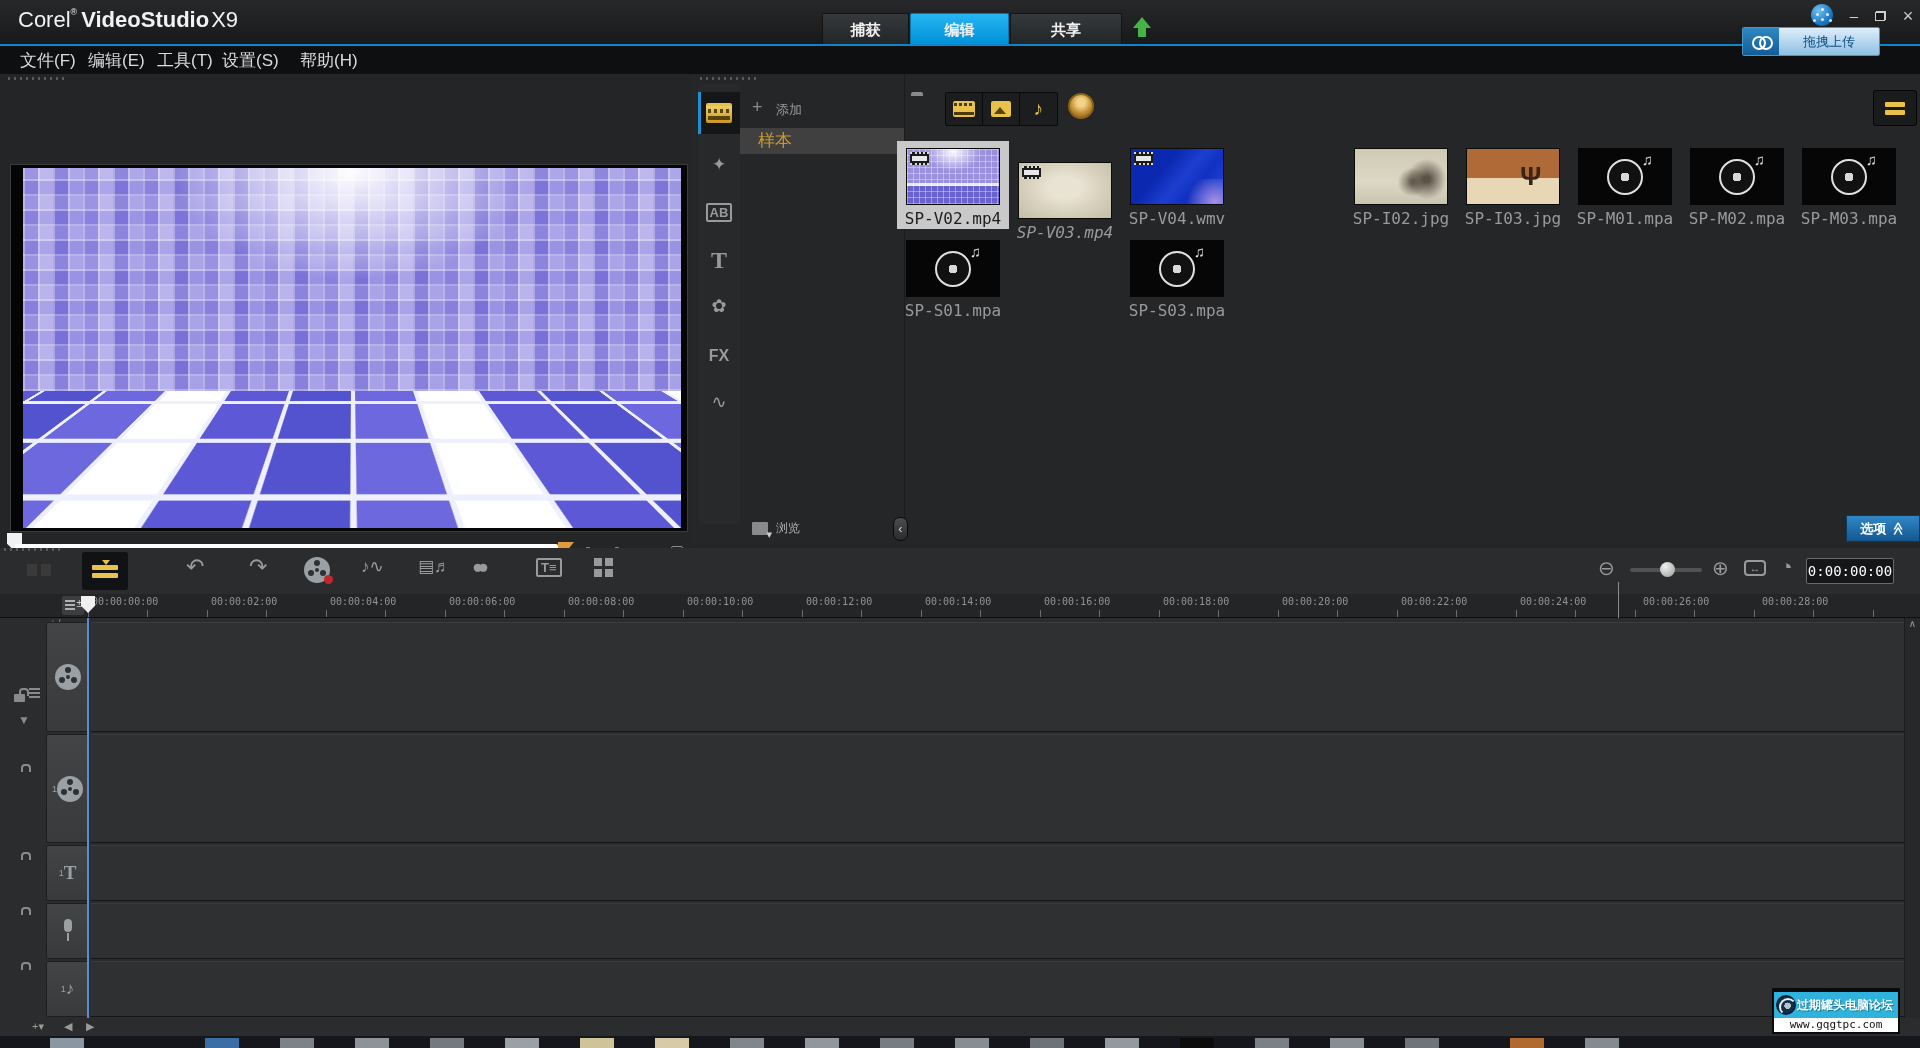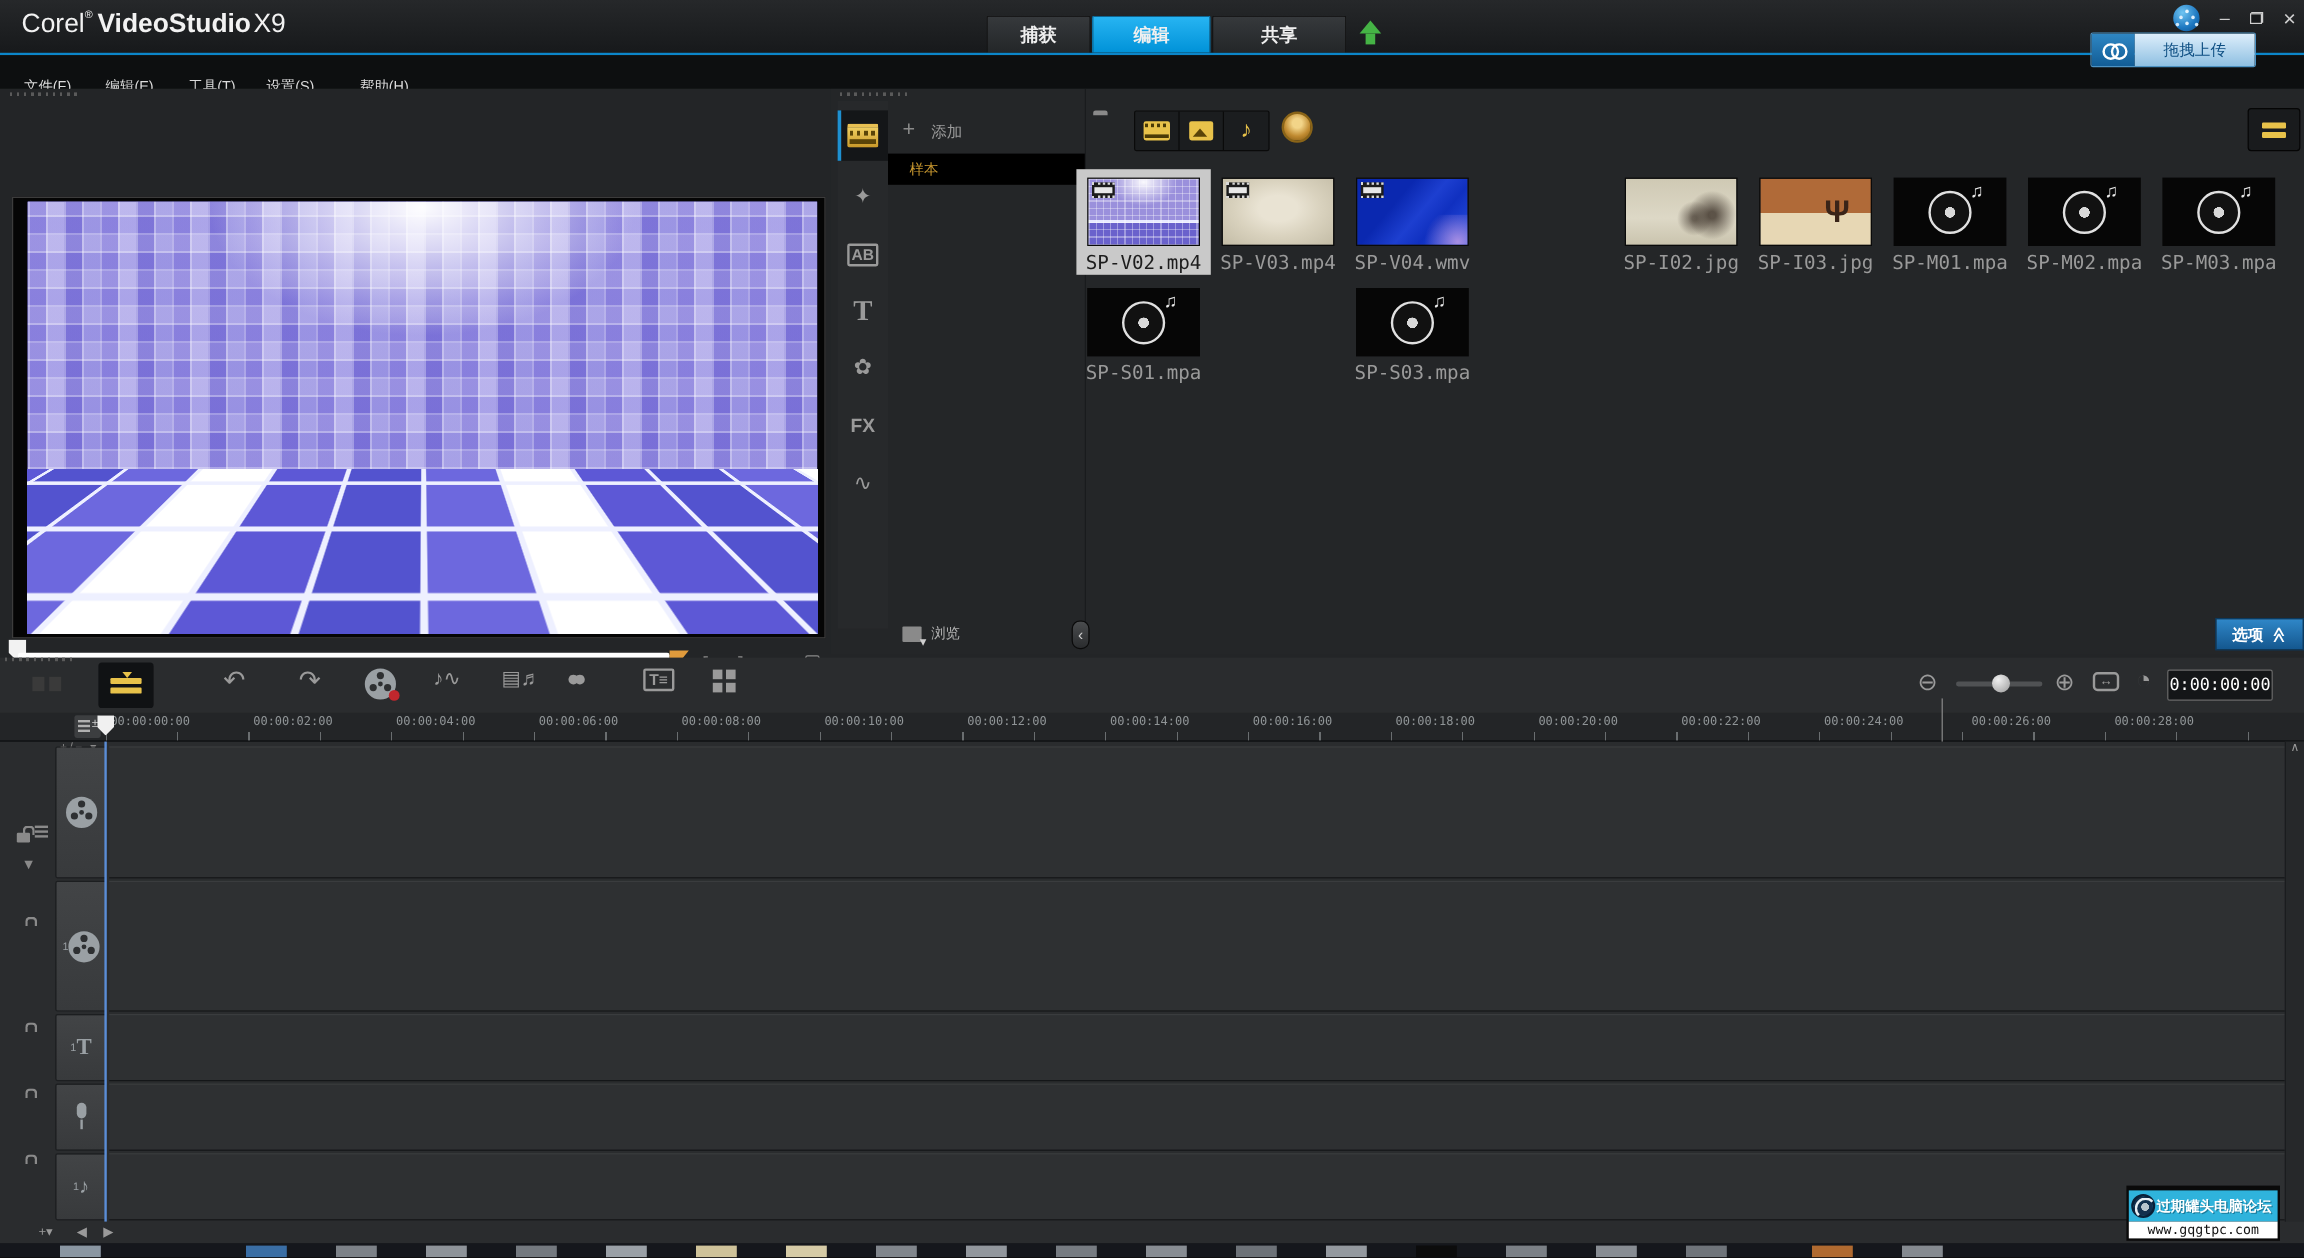--- a/index.html
+++ b/index.html
@@ -42,21 +42,21 @@
   .loop-glyph { position:relative; width:18px; height:11px; }
   .loop-glyph::before, .loop-glyph::after { content:""; position:absolute; top:0; width:10px; height:10px;
     border:2.5px solid #fff; border-radius:50%; }
   .loop-glyph::before { left:0; } .loop-glyph::after { left:7px; }
   .upload-badge .blabel { width:100px; background:linear-gradient(180deg,#ddeefb,#8fc0e2);
     color:#0d4e82; font-size:13px; display:flex; align-items:center; justify-content:center; }
   .project-info { position:absolute; right:10px; top:51px; color:#c8c8c8; font-size:12px; }
 
   
   .menubar { position:absolute; left:0; top:46px; width:1920px; height:28px; background:#0d0f10; }
-  .menu-item { position:absolute; top:18px; color:#dcdcdc; font-size:12px; }
+  .menu-item { position:absolute; top:3px; color:#dcdcdc; font-size:17px; }
 
   
   .preview-panel { position:absolute; left:0; top:74px; width:692px; height:471px; background:#232527; }
   .dots { position:absolute; width:58px; height:3px;
     background:repeating-linear-gradient(90deg,#5a5a5a 0 2px,transparent 2px 6px); }
   .video-frame { position:absolute; left:10px; top:90px; width:678px; height:368px; background:#050505; border:1px solid #3c3c3c; }
   .video-img { position:absolute; left:12px; right:6px; top:3px; bottom:3px; overflow:hidden; background:#6a62cc; }
   .disco-wall { position:absolute; left:0; top:0; width:100%; height:66%;
     background:
       radial-gradient(ellipse 45% 75% at 50% 2%, rgba(255,255,255,.98), rgba(255,255,255,0) 60%),
@@ -109,22 +109,22 @@
   .t-glyph { font-family:"Liberation Serif","DejaVu Serif",serif; font-size:24px; font-weight:700; }
   .fx-glyph { font-size:16px; font-weight:700; }
   .media-glyph { position:relative; width:26px; height:20px; background:linear-gradient(180deg,#f0cf62,#c89828); border-radius:2px;
     border-top:3px solid #e8c052; }
   .media-glyph::after { content:""; position:absolute; left:2px; top:3px; right:2px; height:4px;
     background:repeating-linear-gradient(90deg,#5a4408 0 3px,transparent 3px 6px); box-shadow:0 7px 0 #5a4408; }
   .nav-col { position:absolute; left:48px; top:0; width:165px; height:446px; border-right:1px solid #191b1d; }
   .add-row { position:absolute; left:0; top:22px; width:165px; height:28px; color:#999; }
   .add-row .plus { position:absolute; left:12px; top:1px; font-size:18px; color:#8a8a8a; }
   .add-row .lbl { position:absolute; left:36px; top:5px; font-size:13px; }
-  .cat-row { position:absolute; left:0; top:54px; width:164px; height:26px; background:#000000;
-    color:#c9982f; font-size:12px; line-height:26px; padding-left:18px; }
+  .cat-row { position:absolute; left:0; top:54px; width:164px; height:26px; background:#404040;
+    color:#c9982f; font-size:17px; line-height:26px; padding-left:18px; }
   .lib-topbar { position:absolute; left:213px; top:10px; width:1015px; height:48px; }
   .folder-glyph { position:relative; width:26px; height:19px; background:linear-gradient(180deg,#9a9a9a,#707070); border-radius:2px; }
   .folder-glyph::before { content:""; position:absolute; left:0; top:-4px; width:12px; height:4px; background:#8a8a8a; border-radius:2px 2px 0 0; }
   .filter-group { position:absolute; left:40px; top:8px; height:34px; display:flex; background:#1b1d1f; border:1px solid #0a0a0a; border-radius:2px; }
   .filter-btn { width:37px; display:flex; align-items:center; justify-content:center; border-right:1px solid #0a0a0a; }
   .filter-btn:last-child { border-right:none; }
   .gold-film { position:relative; width:22px; height:16px; background:#e8c24a; border-radius:2px; }
   .gold-film::after { content:""; position:absolute; left:1px; top:2px; right:1px; height:3px;
     background:repeating-linear-gradient(90deg,#4a3a06 0 3px,transparent 3px 5px); box-shadow:0 9px 0 #4a3a06; }
   .gold-photo { position:relative; width:20px; height:16px; background:#e8c24a; border-radius:2px; }
@@ -403,21 +403,21 @@
 
     </div>
 
     <div class="lib-grid">
       <div class="lib-item sel" style="left:0px;top:0px;">
         <div class="thumb th-v02">
             <div class="film-badge"></div>
           </div>
         <div class="thumb-label">SP-V02.mp4</div>
       </div>
-      <div class="lib-item" style="left:112px;top:0px;">
+      <div class="lib-item" style="left:112px;top:14px;font-style:italic;">
         <div class="thumb th-v03">
             <div class="film-badge"></div>
           </div>
         <div class="thumb-label">SP-V03.mp4</div>
       </div>
       <div class="lib-item" style="left:224px;top:0px;">
         <div class="thumb th-v04">
             <div class="film-badge"></div>
           </div>
         <div class="thumb-label">SP-V04.wmv</div>

